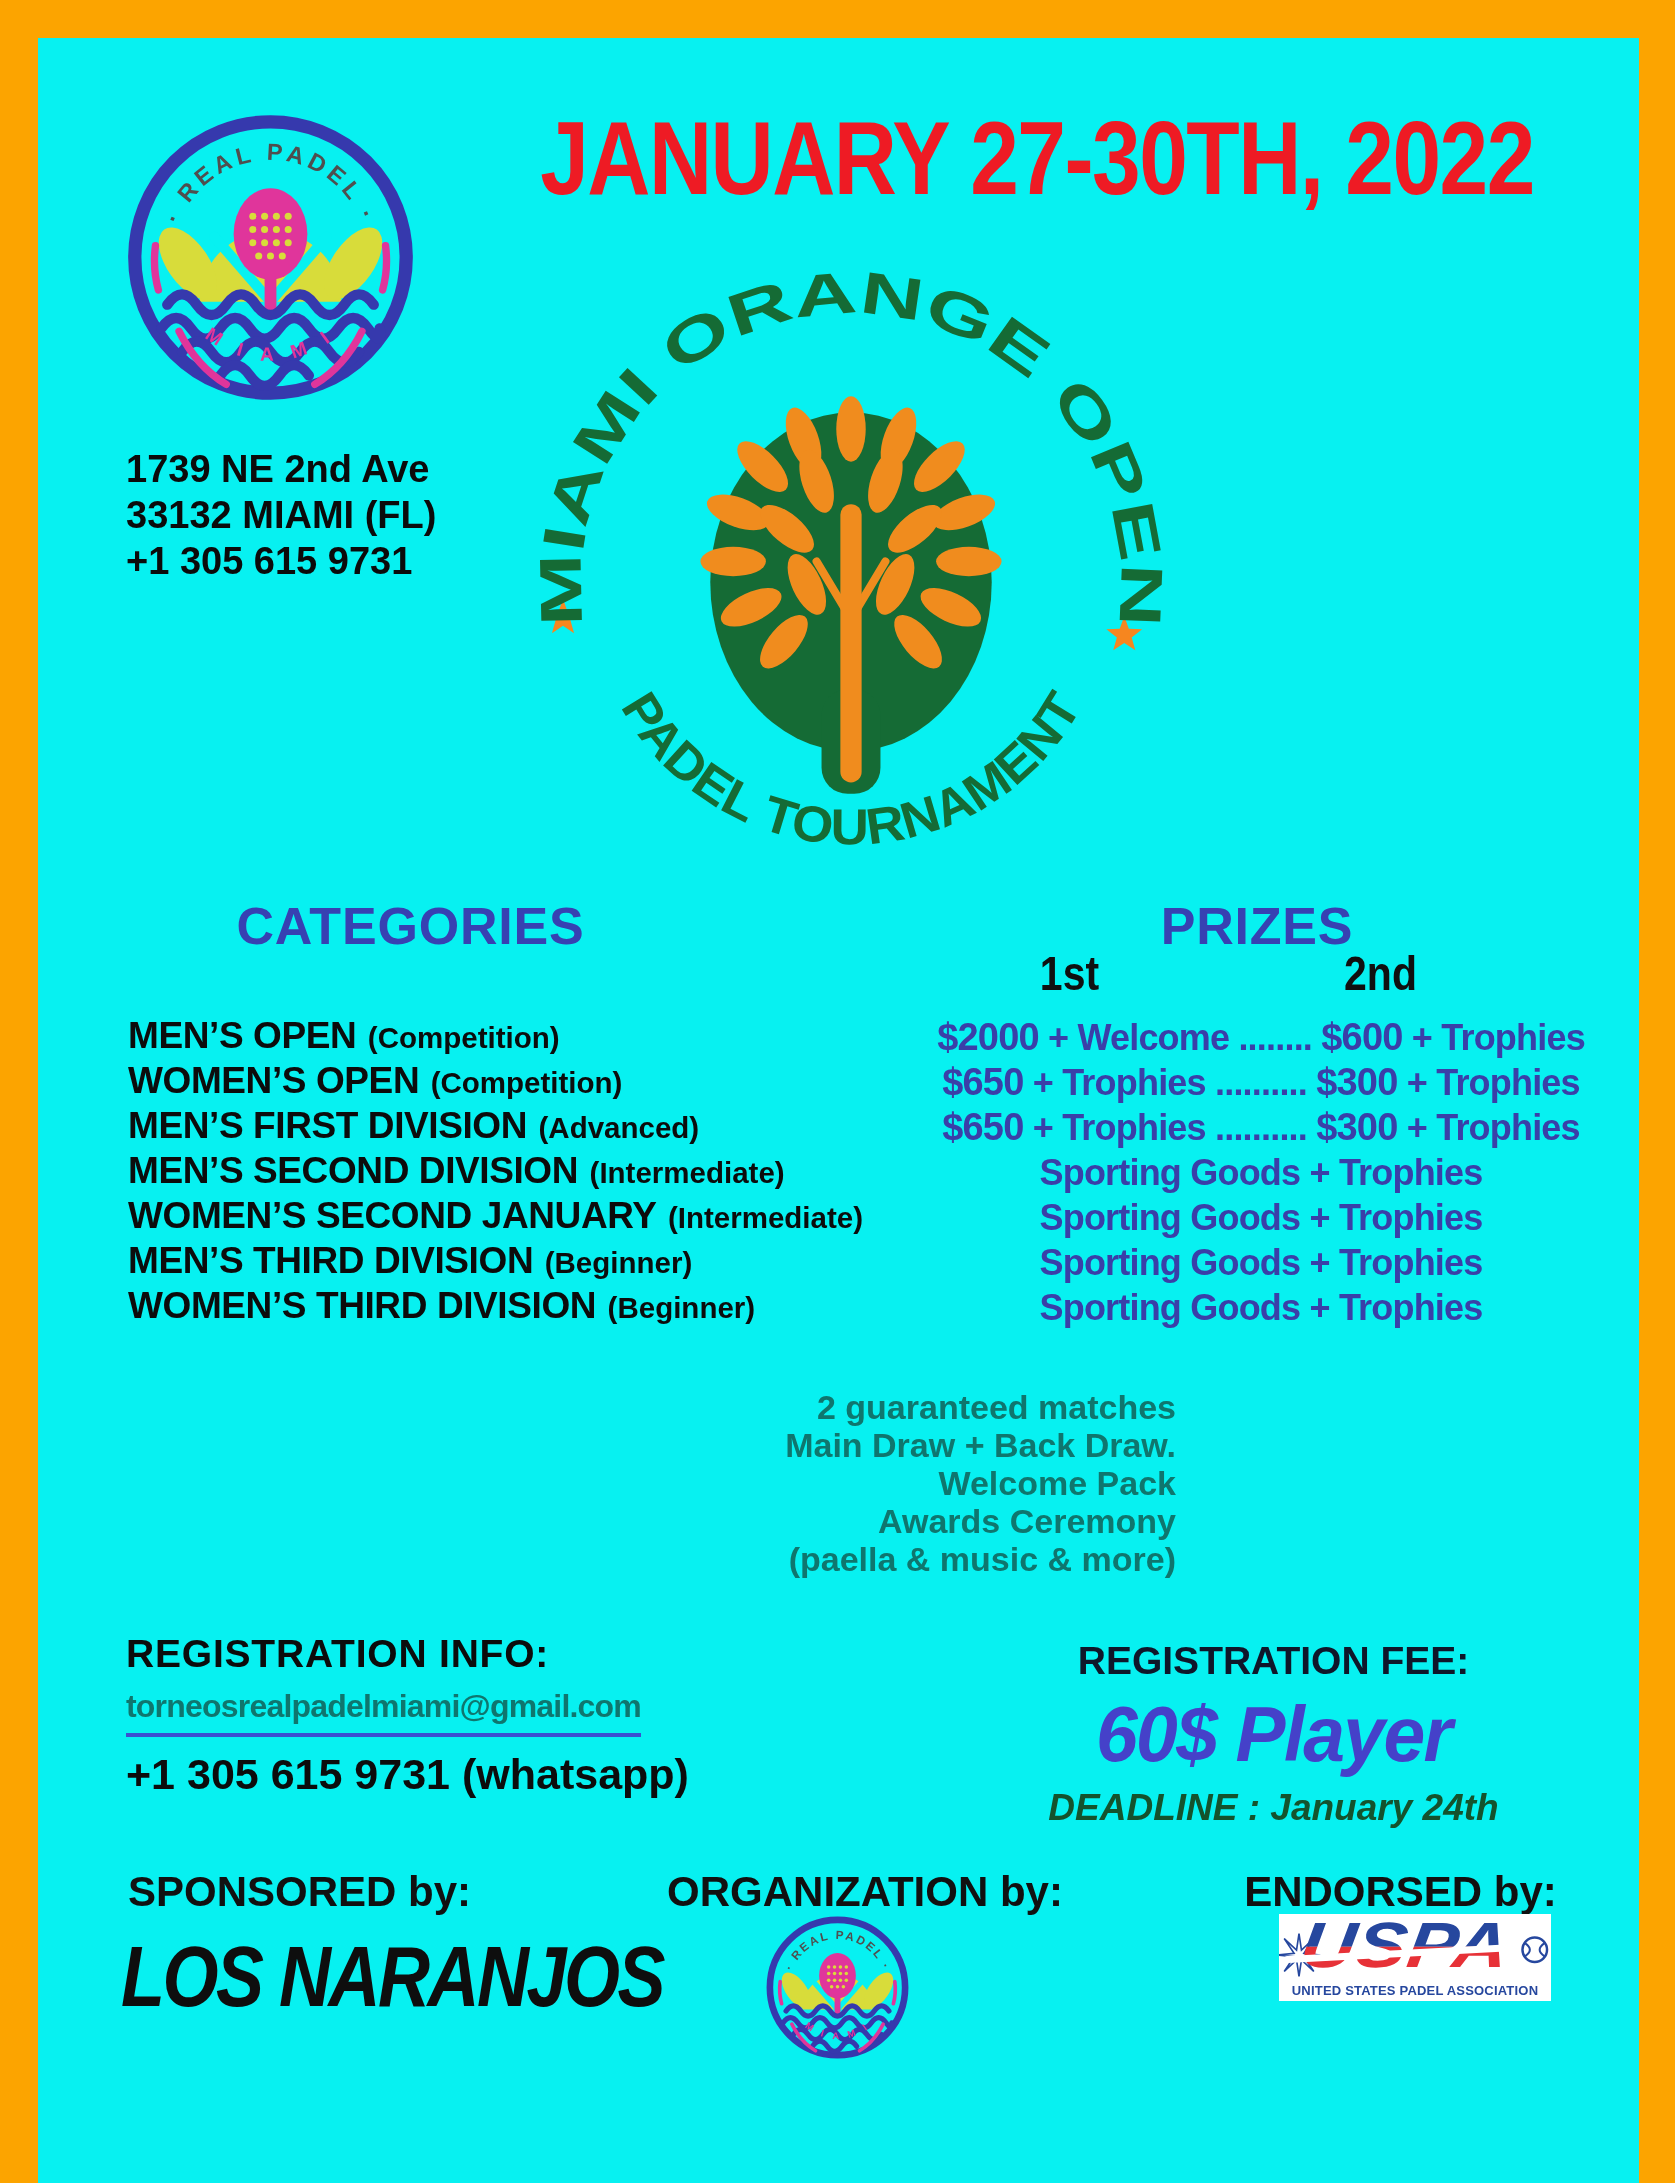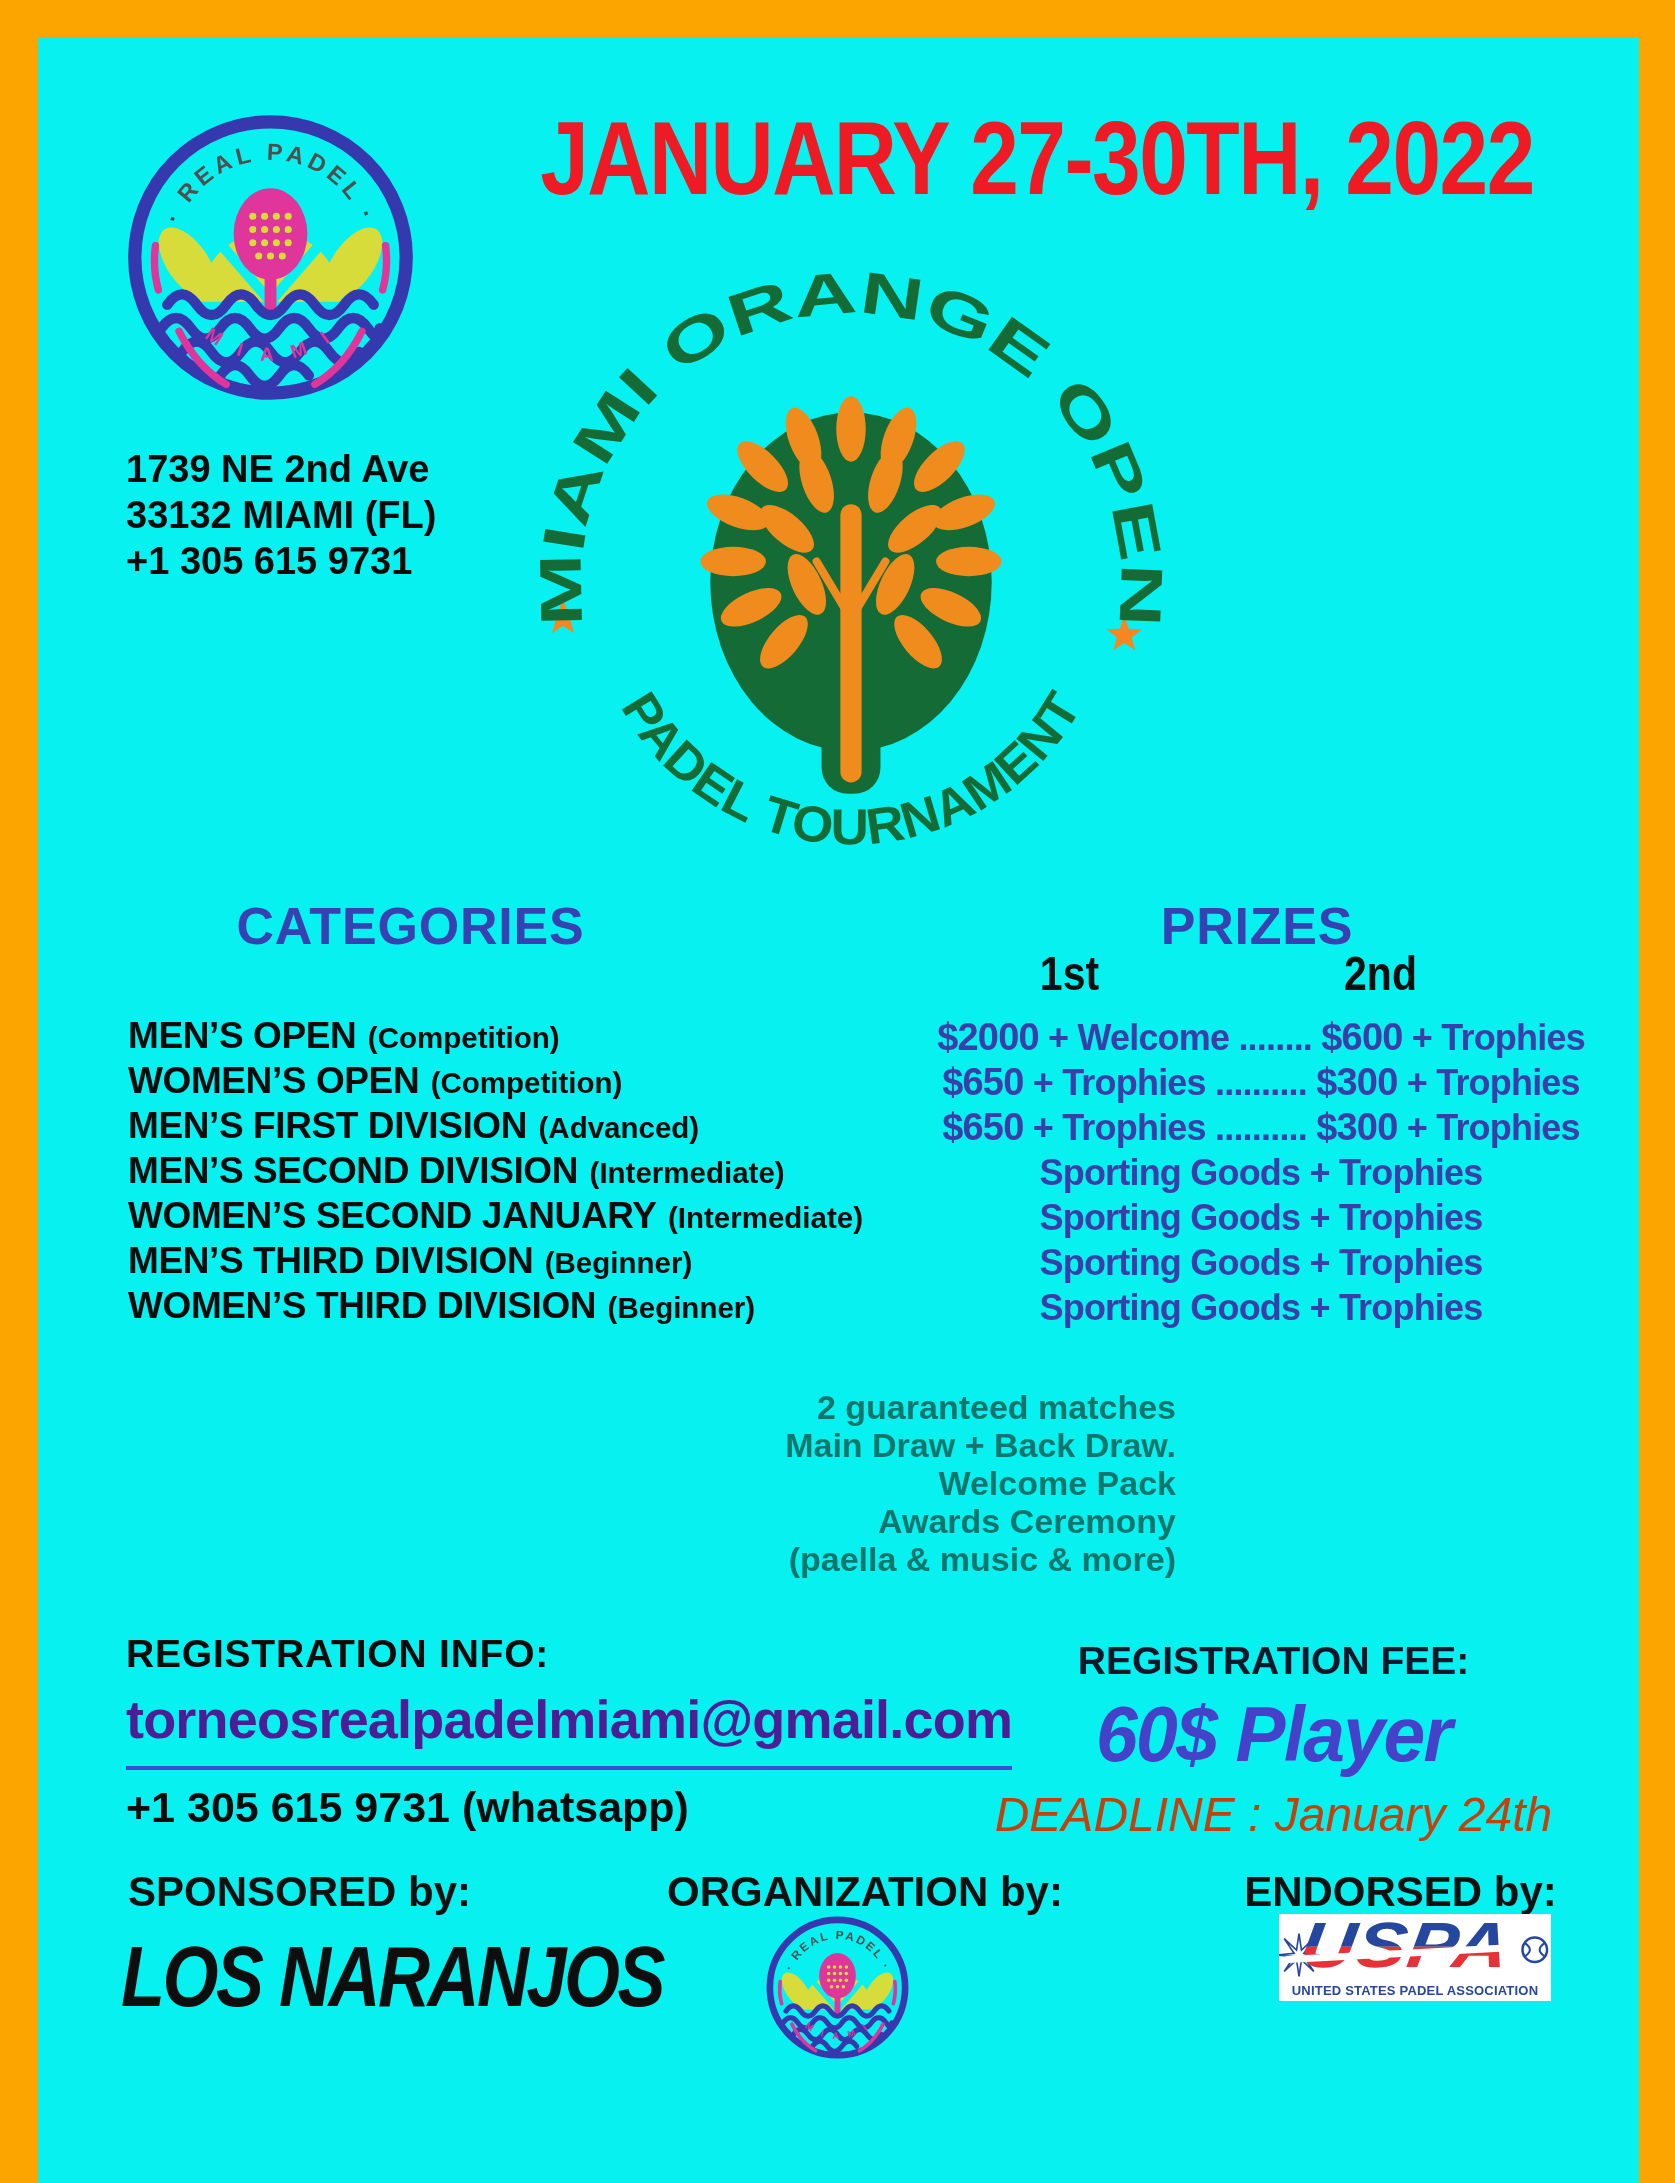--- a/index.html
+++ b/index.html
@@ -28,28 +28,28 @@
   .prize-row{height:45px;text-align:center;color:#3A3FA8;white-space:nowrap;line-height:45px;}
   .amt{font-size:38px;font-weight:800;letter-spacing:-0.8px;}
   .ptx{font-size:36px;font-weight:600;letter-spacing:-0.8px;}
 
   
   .perks{left:475px;top:1350px;width:663px;text-align:right;color:#0f766e;font-size:34px;font-weight:800;line-height:38px;}
 
   
   .reg{left:88px;top:1594px;}
   .reg-heading{color:#0c0c0c;font-size:39px;font-weight:800;letter-spacing:0.8px;}
-  .reg-email{display:inline-block;margin-top:11.5px;color:#4c1d95;font-size:54px;font-weight:800;text-decoration:none;border-bottom:4.1px solid #3B4FD0;padding-bottom:16px;letter-spacing:-0.8px;}
+  .reg-email{display:inline-block;margin-top:11.5px;color:#0f766e;font-size:32px;font-weight:800;text-decoration:none;border-bottom:4.1px solid #3B4FD0;padding-bottom:8px;letter-spacing:-0.8px;}
   .reg-phone{margin-top:13px;color:#0c0c0c;font-size:43px;font-weight:800;}
 
   
   .fee{left:949px;top:1601px;width:573px;text-align:center;}
   .fee-heading{color:#0f172a;font-size:39px;font-weight:800;}
   .fee-amount{margin-top:8.2px;color:#4541C9;font-size:75px;font-weight:900;font-style:italic;letter-spacing:-1.6px;transform:scaleY(1.05);}
-  .fee-deadline{margin-top:9.8px;color:#c2410c;font-size:48px;font-weight:400;font-style:italic;}
+  .fee-deadline{margin-top:9.8px;color:#14532d;font-size:37px;font-weight:700;font-style:italic;}
 
   
   .foot-label{top:1830px;color:#111;font-size:42px;font-weight:700;}
   .sponsor-name{left:83px;top:1890px;color:#0e0e0e;font-size:72px;font-weight:900;font-style:italic;letter-spacing:-2.5px;transform:scaleY(1.18);transform-origin:left top;white-space:nowrap;}
 
   
   .uspa{left:1241px;top:1876px;width:272px;height:87px;background:#ffffff;overflow:hidden;}
   .uspa-word{position:absolute;left:28px;top:-9.8px;font-size:64px;font-weight:900;font-style:italic;letter-spacing:0.8px;transform:skewX(-8deg) scaleX(1.18);transform-origin:left top;line-height:82px;}
   .uspa-top{color:#26479E;}
   .uspa-bot{position:absolute;left:0;top:0;color:#E73137;clip-path:inset(52% 0 0 0);}

